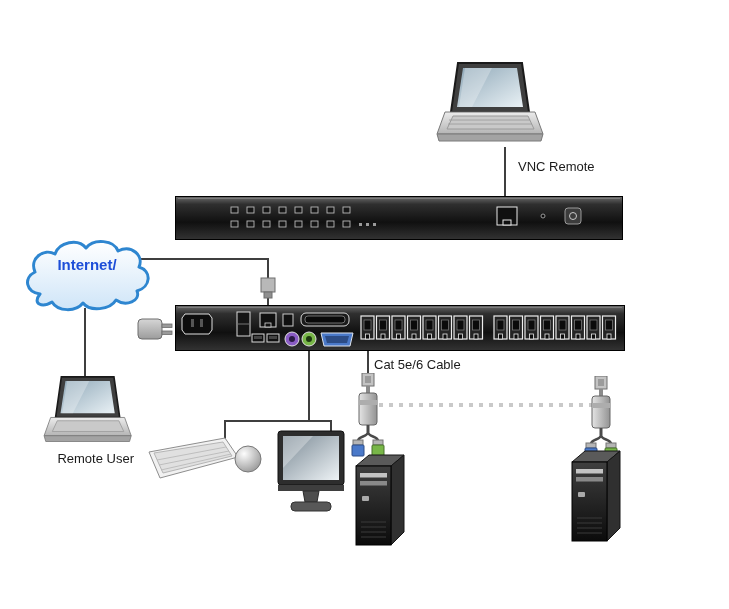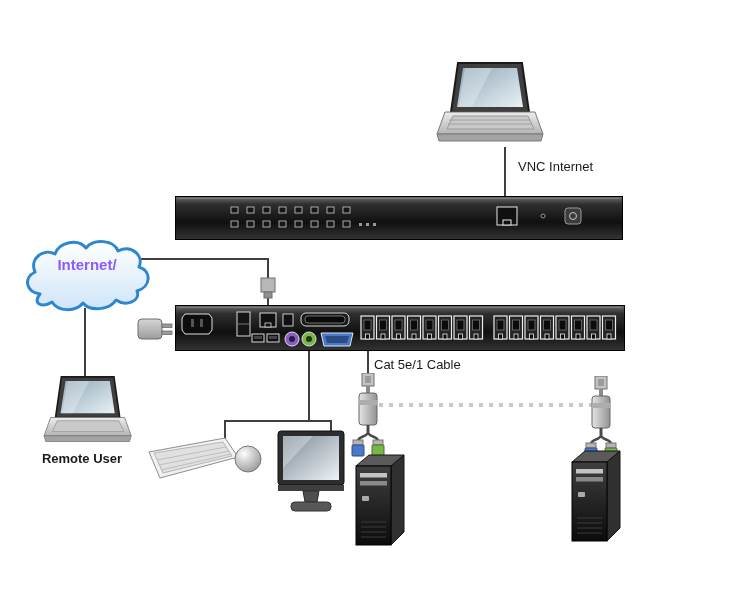--- a/index.html
+++ b/index.html
@@ -3,24 +3,24 @@
 <meta charset="utf-8">
 <style>
   html,body{margin:0;padding:0;background:#fff;}
   .stage{position:relative;width:729px;height:609px;background:#ffffff;overflow:hidden;
          font-family:"Liberation Sans",sans-serif;}
   .abs{position:absolute;}
   .lines{left:0;top:0;}
   .lines line,.lines polyline{stroke:#3f3f3f;stroke-width:2;fill:none;}
   .lines .dotted{stroke:#c9c9c9;stroke-width:4;stroke-dasharray:4 6;}
   .label{font-size:13px;color:#1a1a1a;white-space:nowrap;}
-  .label.center{text-align:center;font-weight:bold;}
+  .label.center{text-align:right;}
   .cloud-wrap{left:20px;top:234px;width:134px;height:82px;}
   .cloud-text{position:absolute;left:0;top:22px;width:134px;text-align:center;
-              font-weight:bold;font-size:15px;line-height:17px;color:#8b5cf6;}
+              font-weight:bold;font-size:15px;line-height:17px;color:#1d4ed8;}
 </style>
 </head>
 <body>
 
 <div class="stage">
 
   <svg class="abs lines" width="729" height="609">
     <line x1="505" y1="147" x2="505" y2="197"></line>
     <polyline points="136,259 268,259 268,279"></polyline>
     <line x1="268" y1="296" x2="268" y2="307"></line>
@@ -48,21 +48,21 @@
         <polygon points="31,6 85,6 91,45 25,45" fill="url(#lapA_s)"></polygon>
         <polygon points="33,6 60,6 40,45 27,45" fill="#ffffff" opacity="0.28"></polygon>
         <polygon points="13,50 103,50 111,72 5,72" fill="url(#lapA_b)" stroke="#7a7a7a"></polygon>
         <polygon points="21,54 96,54 102,67 15,67" fill="#c9c9c9" stroke="#9a9a9a"></polygon>
         <line x1="17" y1="58" x2="98" y2="58" stroke="#9a9a9a" stroke-width="0.8"></line>
         <line x1="16" y1="62" x2="100" y2="62" stroke="#9a9a9a" stroke-width="0.8"></line>
         <polygon points="5,72 111,72 109,79 7,79" fill="#a3a3a3" stroke="#7a7a7a"></polygon>
       </g>
     </svg>
   </div>
-  <div class="abs label" style="left:518px;top:159px">VNC Internet</div>
+  <div class="abs label" style="left:518px;top:159px">VNC Remote</div>
 
   <div class="abs" style="left:175px;top:196px;width:448px;height:44px">
     <svg width="448" height="44">
       <defs>
         <linearGradient id="fpG" x1="0" y1="0" x2="0" y2="1">
           <stop offset="0" stop-color="#6d6d6d"></stop>
             <stop offset="0.18" stop-color="#2f2f2f"></stop>
           <stop offset="0.6" stop-color="#101010"></stop>
             <stop offset="1" stop-color="#333333"></stop>
         </linearGradient>
@@ -235,21 +235,21 @@
         <polygon points="31,6 85,6 91,45 25,45" fill="url(#lapB_s)"></polygon>
         <polygon points="33,6 60,6 40,45 27,45" fill="#ffffff" opacity="0.28"></polygon>
         <polygon points="13,50 103,50 111,72 5,72" fill="url(#lapB_b)" stroke="#7a7a7a"></polygon>
         <polygon points="21,54 96,54 102,67 15,67" fill="#c9c9c9" stroke="#9a9a9a"></polygon>
         <polygon points="5,72 111,72 109,79 7,79" fill="#a3a3a3" stroke="#7a7a7a"></polygon>
       </g>
     </svg>
   </div>
   <div class="abs label center" style="left:30px;top:451px;width:104px">Remote User</div>
 
-  <div class="abs label" style="left:374px;top:357px">Cat 5e/1 Cable</div>
+  <div class="abs label" style="left:374px;top:357px">Cat 5e/6 Cable</div>
 
   <div class="abs" style="left:146px;top:435px;width:94px;height:46px">
     <svg width="94" height="46">
       <g>
         <polygon points="3,17 79,3 92,22 14,43" fill="#f1f1f1" stroke="#8e8e8e"></polygon>
         <polygon points="8,18 77,7 86,21 17,38" fill="#e0e0e0" stroke="#b5b5b5"></polygon>
         <line x1="11" y1="25" x2="80" y2="12" stroke="#b5b5b5" stroke-width="0.8"></line>
         <line x1="13" y1="30" x2="83" y2="16" stroke="#b5b5b5" stroke-width="0.8"></line>
         <line x1="15" y1="35" x2="85" y2="19" stroke="#b5b5b5" stroke-width="0.8"></line>
       </g>

